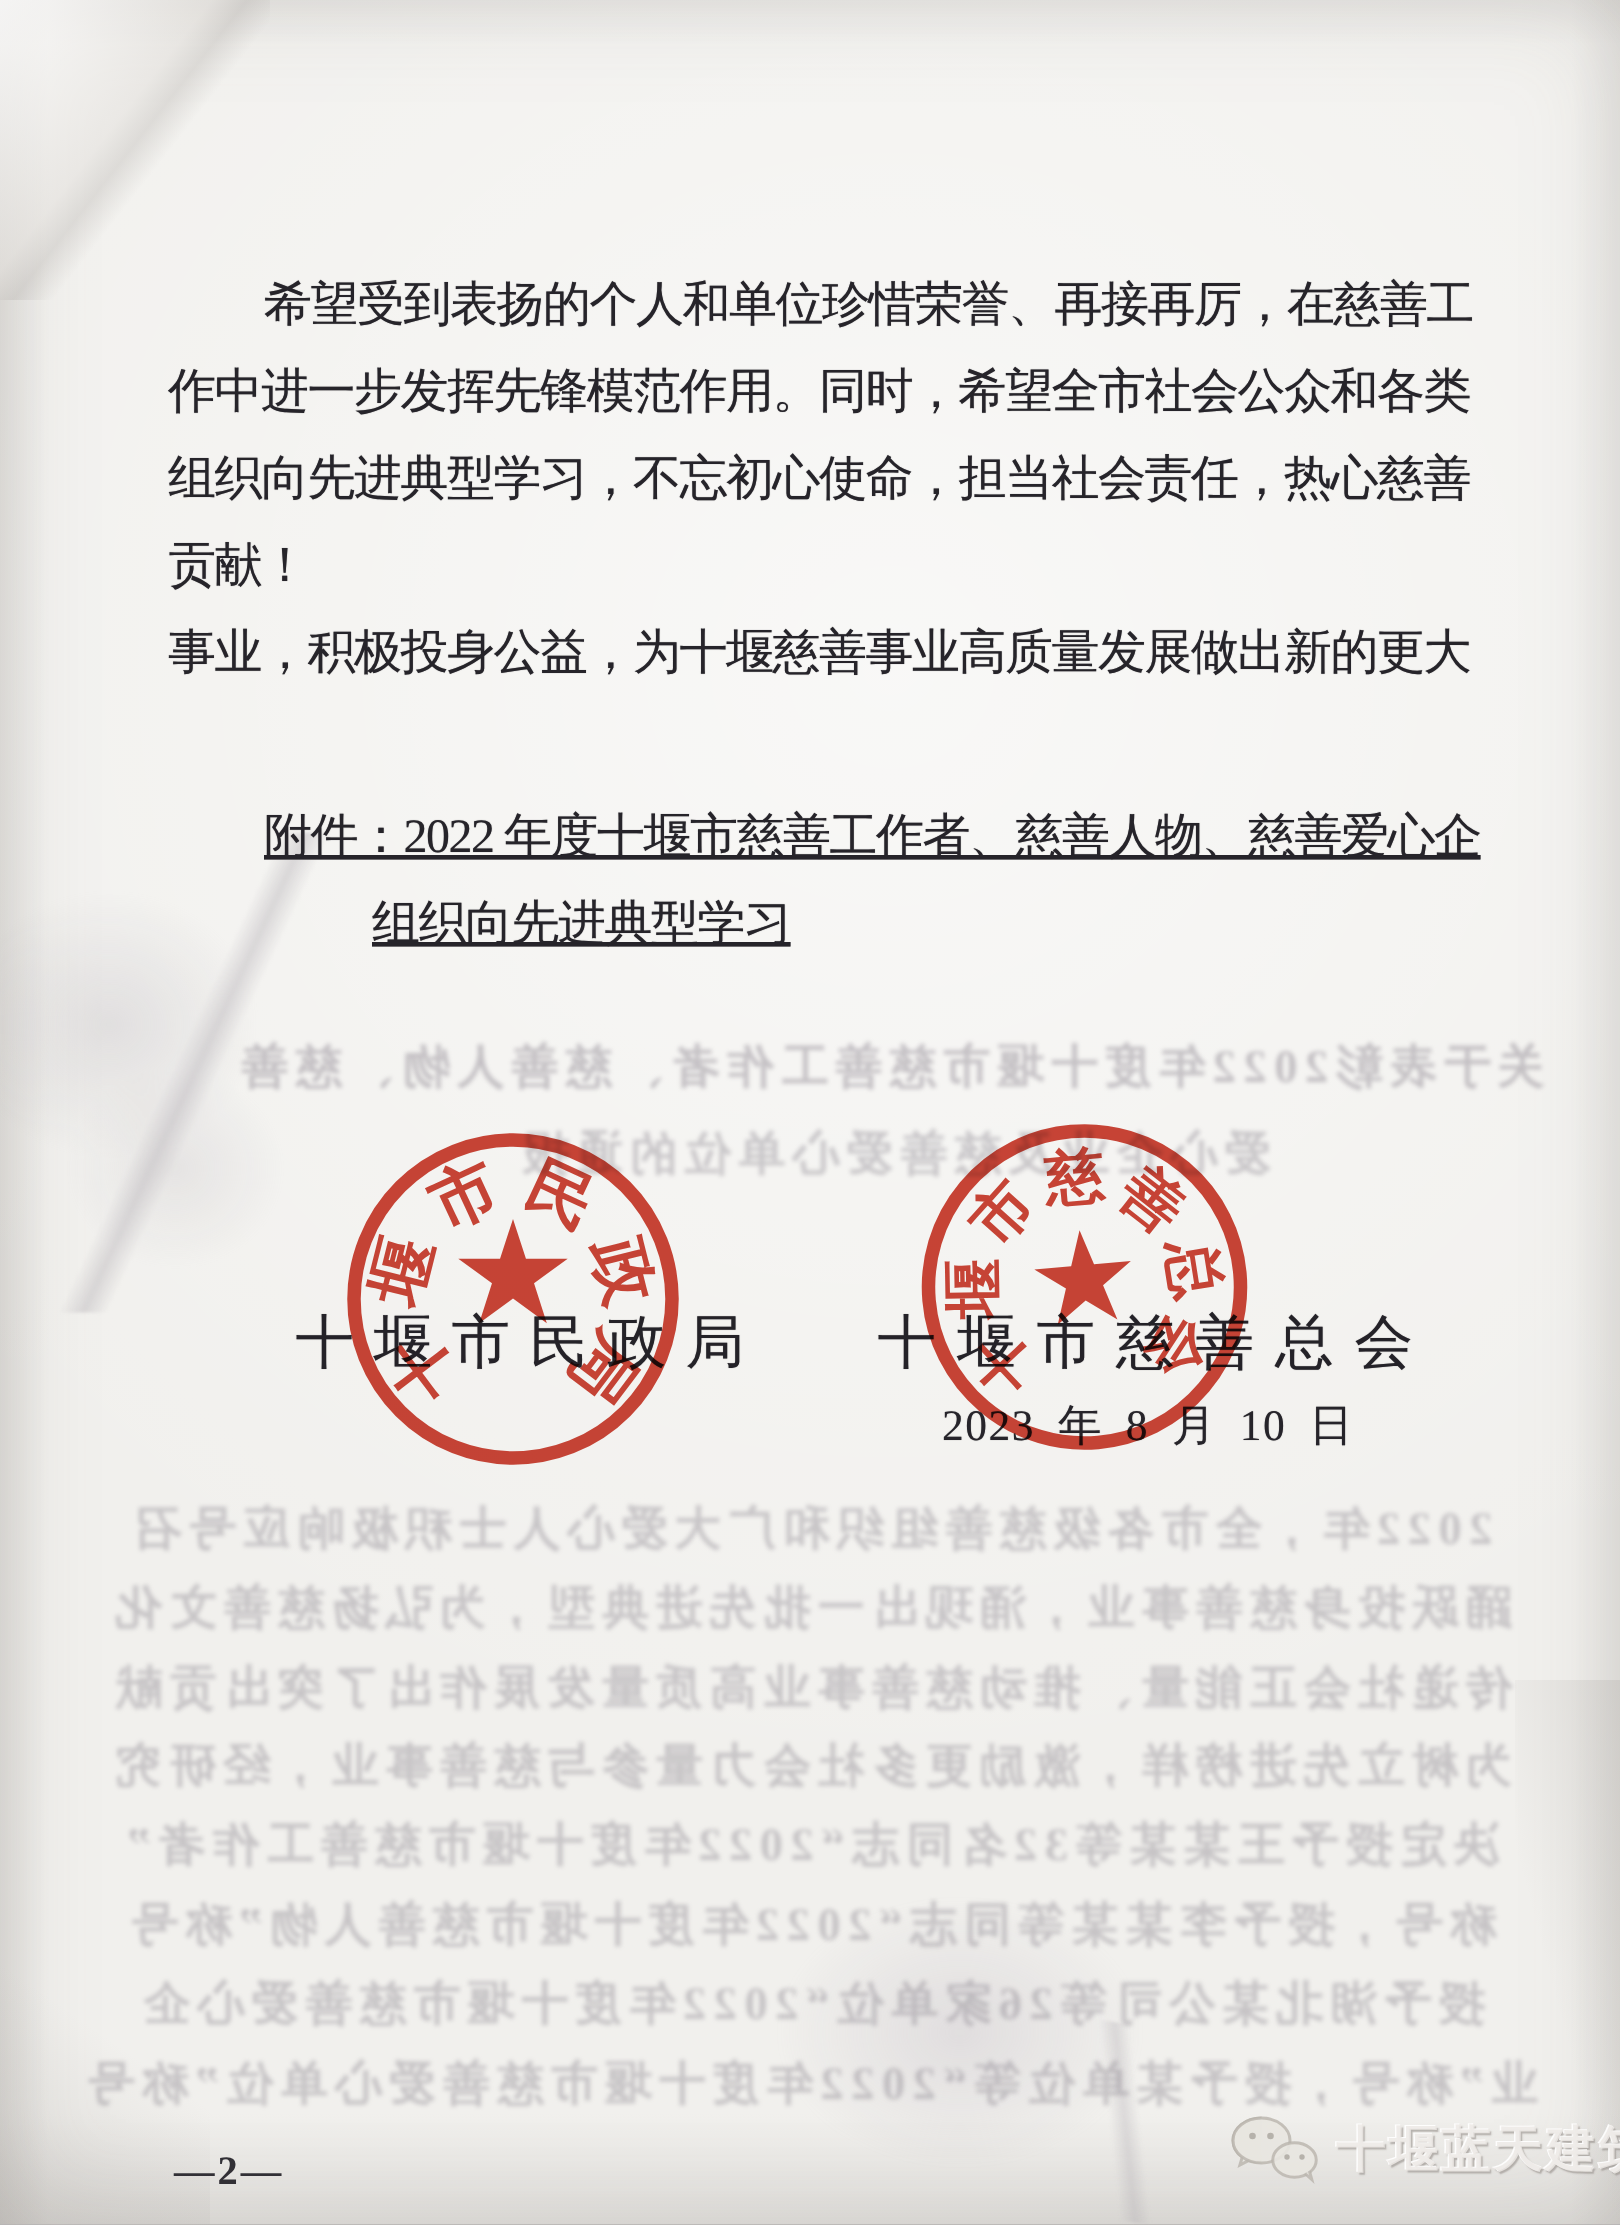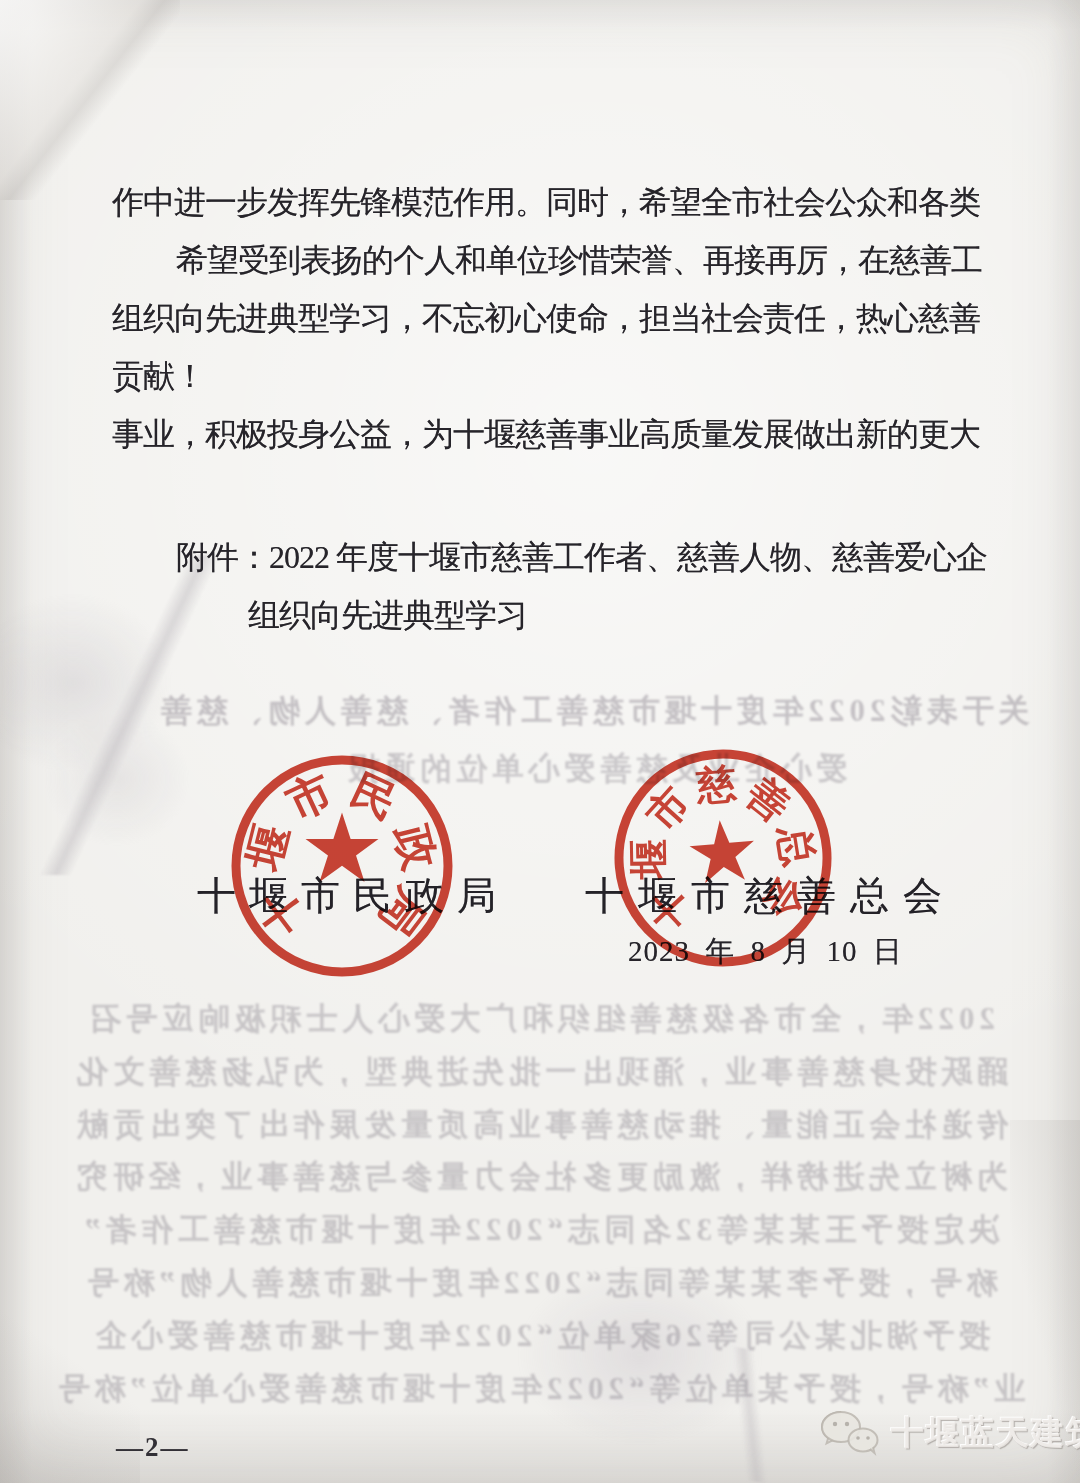--- a/index.html
+++ b/index.html
@@ -43,21 +43,21 @@
   .g2{top:748px;left:220px;right:110px;color:rgba(103,95,108,.30);}
 
   
   .para{position:absolute;top:173px;left:112px;width:900px;z-index:2;
     color:#26242a;font-size:32px;line-height:58px;letter-spacing:-1px;
     text-shadow:0 0 .6px rgba(20,18,22,.55);}
   .pline{white-space:nowrap;}
   .pline.indent{padding-left:64px;}
   .attach{position:absolute;top:528px;left:112px;width:900px;z-index:2;
     color:#26242a;font-size:32px;line-height:58px;letter-spacing:-1px;
-    text-shadow:0 0 .6px rgba(20,18,22,.55);}
+    text-shadow:0 0 .6px rgba(20,18,22,.55);text-decoration:underline;}
   .aline{white-space:nowrap;}
   .a1{padding-left:64px;}
   .a2{padding-left:136px;}
 
   
   .sig{position:absolute;z-index:2;font-size:39px;line-height:40px;color:#242228;
     white-space:nowrap;text-shadow:0 0 .6px rgba(20,18,22,.5);}
   .sig1{top:876px;left:197px;letter-spacing:13px;}
   .sig2{top:876px;left:585px;letter-spacing:14px;}
   .date{position:absolute;z-index:2;top:932px;left:628px;font-size:29px;line-height:38px;
@@ -99,22 +99,22 @@
   <div class="ghost" style="top:998px">2022年，全市各级慈善组织和广大爱心人士积极响应号召</div>
   <div class="ghost" style="top:1051px">踊跃投身慈善事业，涌现出一批先进典型，为弘扬慈善文化</div>
   <div class="ghost" style="top:1104px">传递社会正能量、推动慈善事业高质量发展作出了突出贡献</div>
   <div class="ghost" style="top:1156px">为树立先进榜样，激励更多社会力量参与慈善事业，经研究</div>
   <div class="ghost" style="top:1209px">决定授予王某某等32名同志“2022年度十堰市慈善工作者”</div>
   <div class="ghost" style="top:1262px">称号，授予李某某等同志“2022年度十堰市慈善人物”称号</div>
   <div class="ghost" style="top:1315px">授予湖北某公司等26家单位“2022年度十堰市慈善爱心企</div>
   <div class="ghost" style="top:1368px">业”称号，授予某单位等“2022年度十堰市慈善爱心单位”称号</div>
 
   <div class="para">
+    <div class="pline indent">希望受到表扬的个人和单位珍惜荣誉、再接再厉，在慈善工</div>
     <div class="pline">作中进一步发挥先锋模范作用。同时，希望全市社会公众和各类</div>
-    <div class="pline indent">希望受到表扬的个人和单位珍惜荣誉、再接再厉，在慈善工</div>
     <div class="pline">组织向先进典型学习，不忘初心使命，担当社会责任，热心慈善</div>
     <div class="pline">贡献！</div>
     <div class="pline">事业，积极投身公益，为十堰慈善事业高质量发展做出新的更大</div>
   </div>
 
   <div class="attach">
     <div class="aline a1">附件：2022 年度十堰市慈善工作者、慈善人物、慈善爱心企</div>
     <div class="aline a2">组织向先进典型学习</div>
   </div>
 

